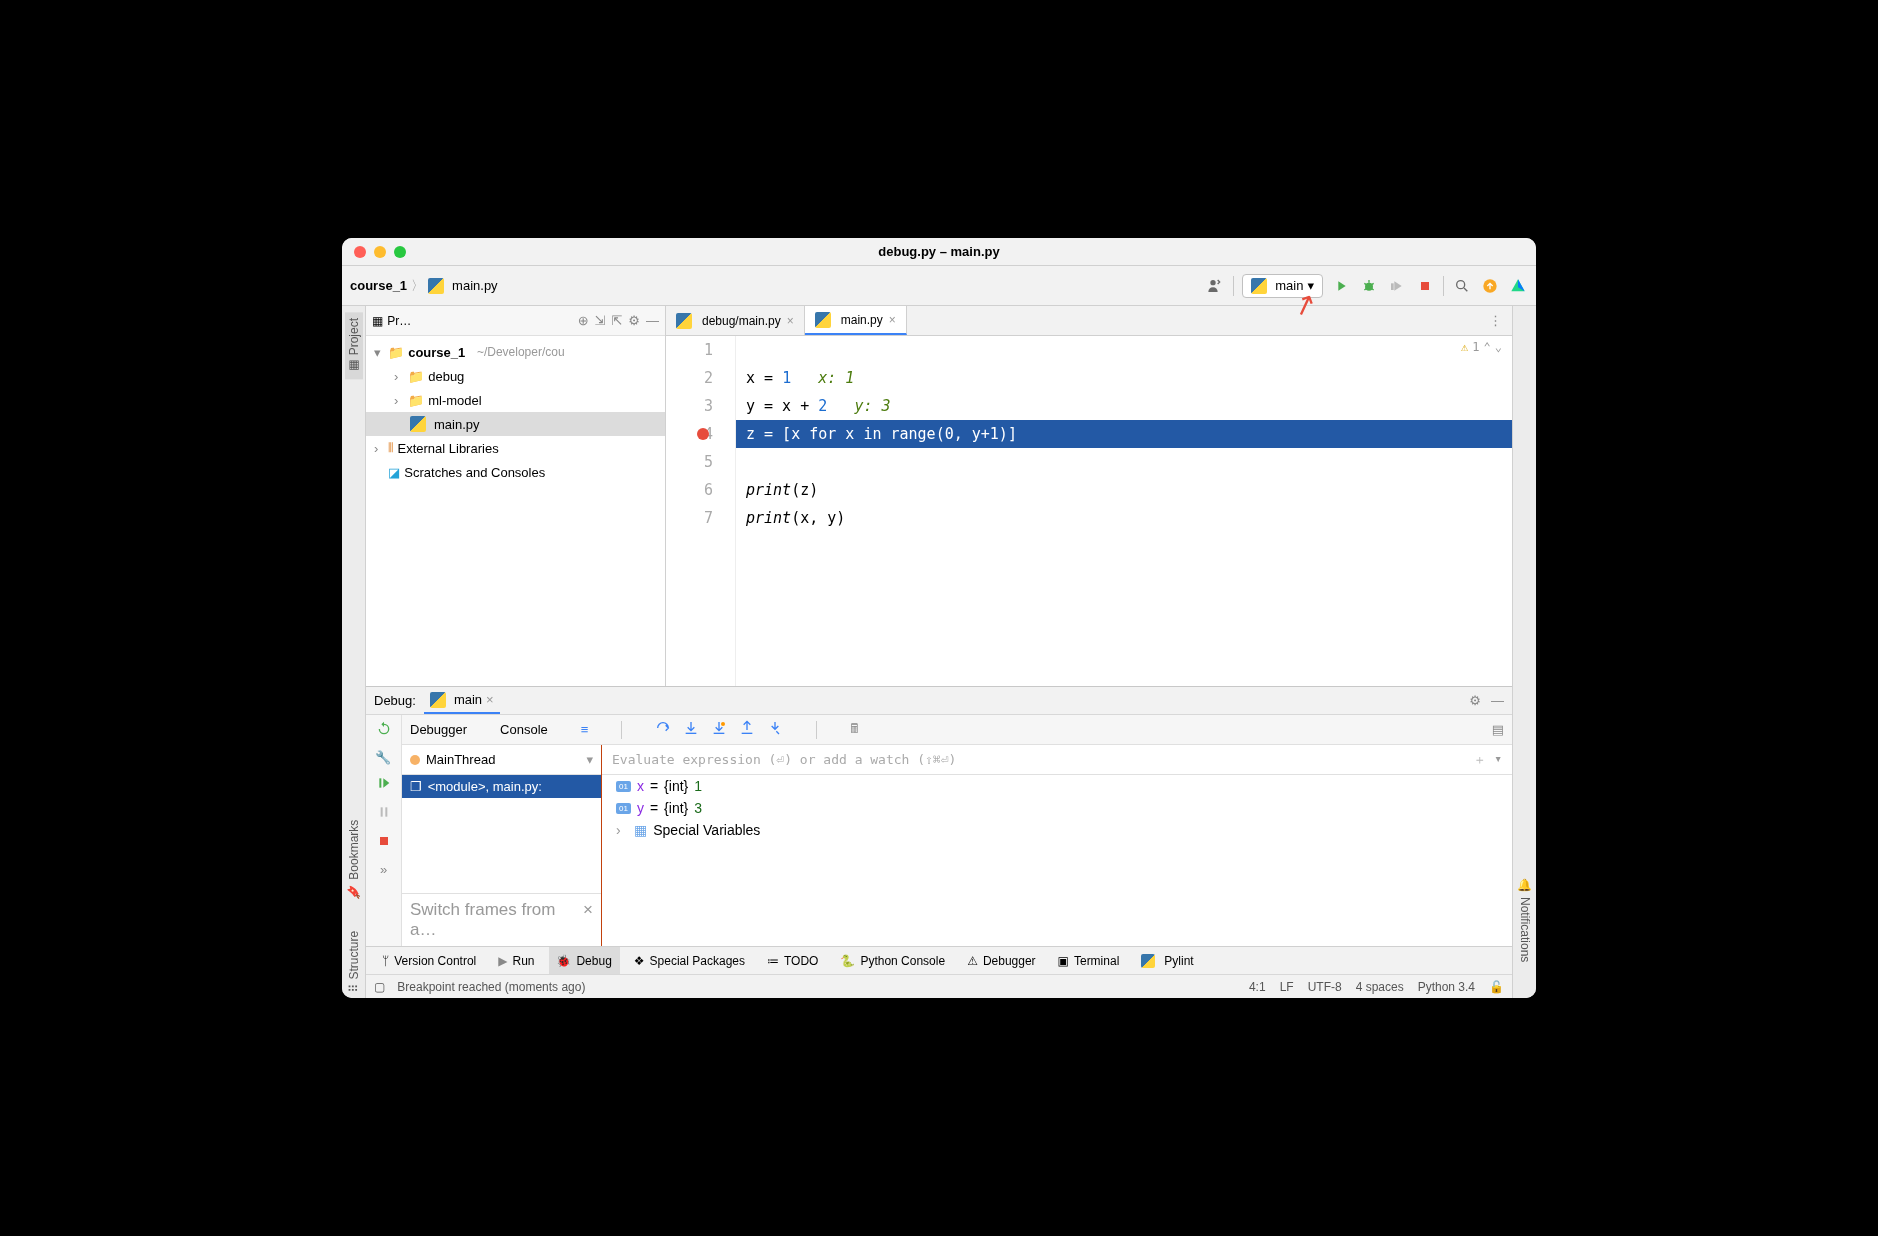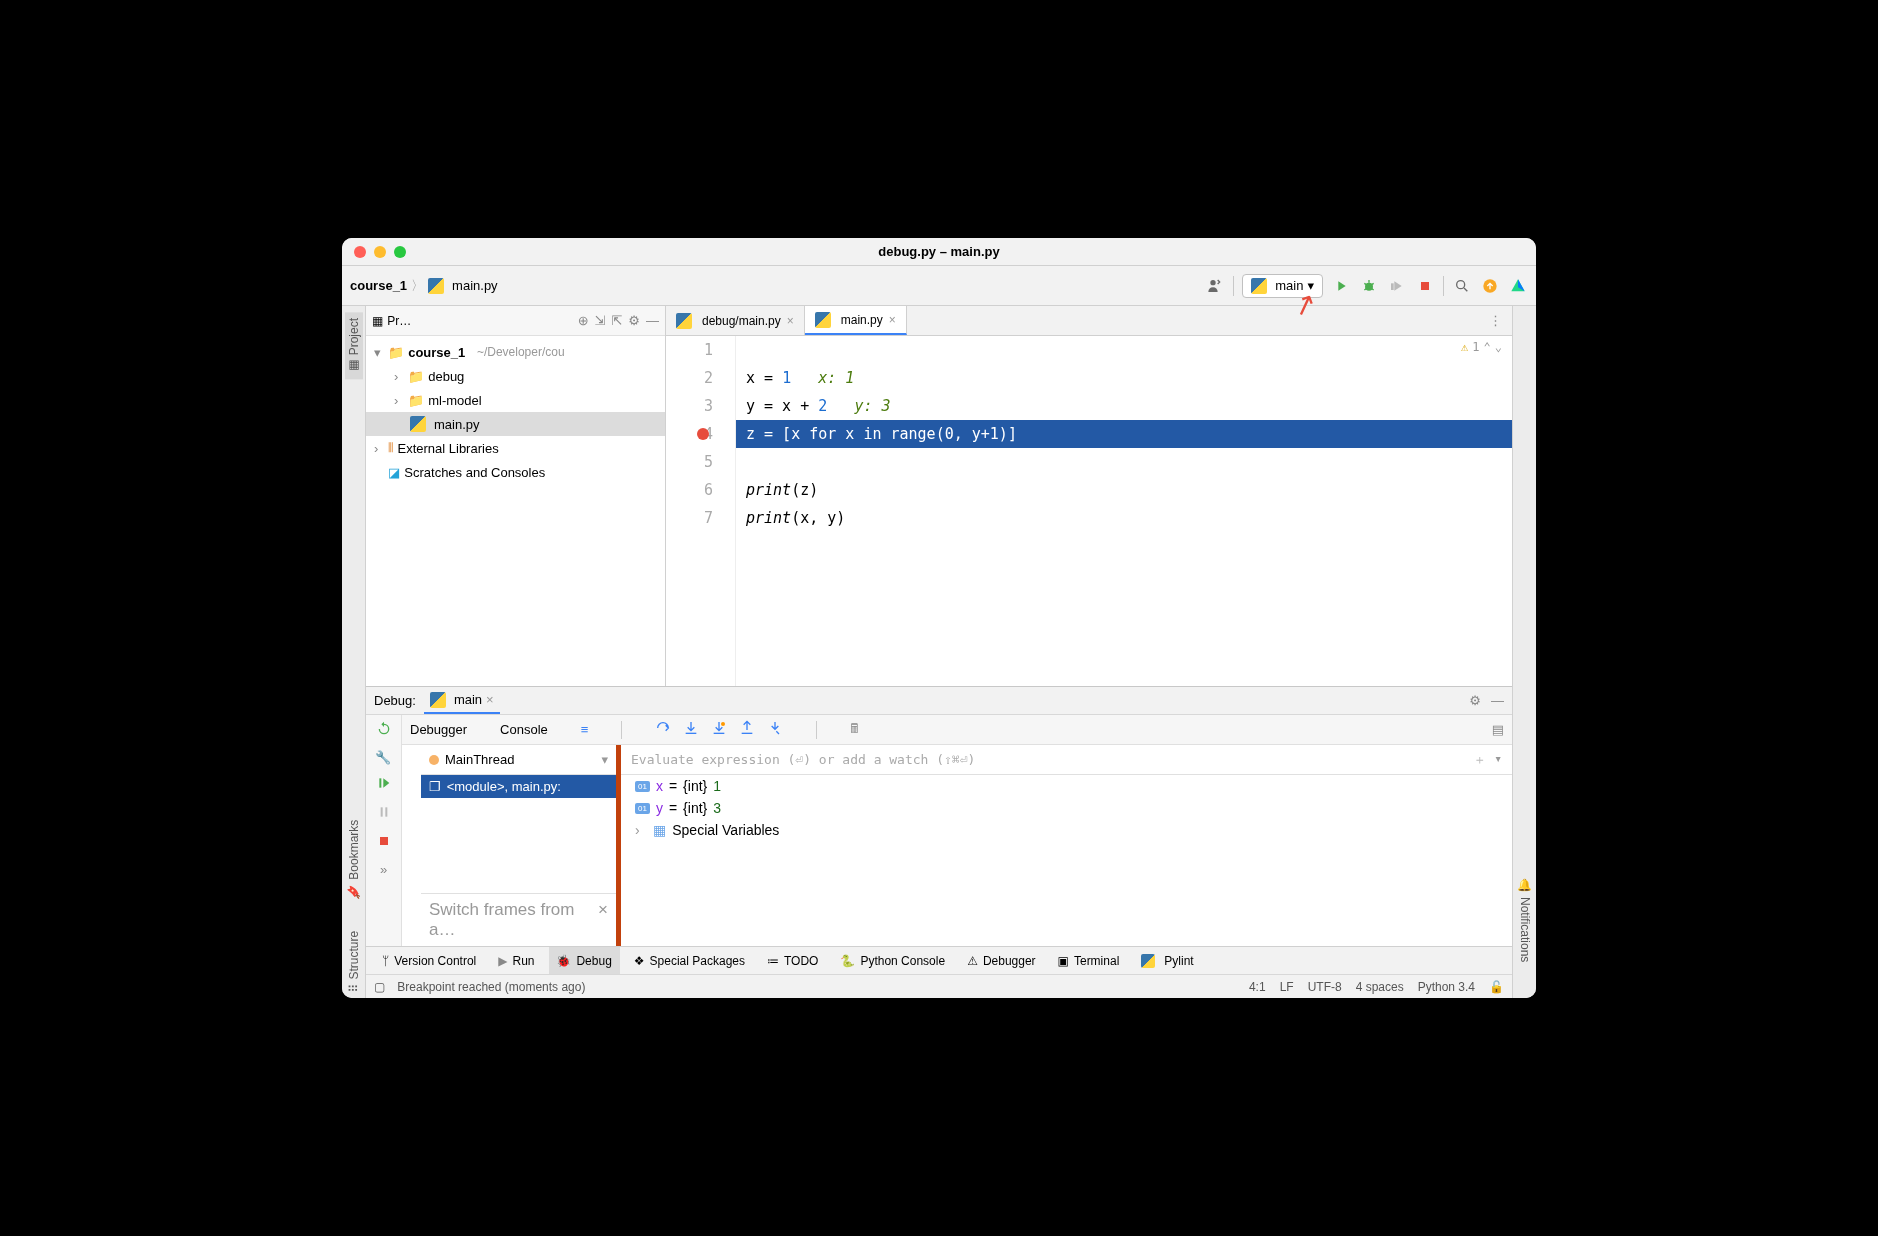--- a/index.html
+++ b/index.html
@@ -70,21 +70,21 @@
 .debug { height: 260px; border-top: 1px solid #c8c8c8; background: #fff; display: flex; flex-direction: column; }
 .debug-hdr { height: 28px; background: #f2f2f2; display: flex; align-items: center; padding: 0 8px; gap: 8px; border-bottom: 1px solid #d8d8d8; }
 .dbg-tab { display: flex; align-items: center; gap: 4px; padding: 0 6px; height: 100%; border-bottom: 2px solid #3b82f6; }
 .debug-hdr .right { margin-left: auto; display: flex; gap: 10px; color: #888; }
 .dbg-body { flex: 1; display: flex; }
 .dbg-ctrl { width: 36px; background: #f6f6f6; border-right: 1px solid #e0e0e0; display: flex; flex-direction: column; align-items: center; padding: 6px 0; gap: 10px; }
 .dbg-center { flex: 1; display: flex; flex-direction: column; }
 .dbg-toolbar { height: 30px; background: #f6f6f6; display: flex; align-items: center; padding: 0 8px; gap: 33px; border-bottom: 1px solid #e0e0e0; }
 .dbg-tool-group { display: flex; gap: 12px; color: #3b82f6; }
 .dbg-split { flex: 1; display: flex; }
-.frames { width: 200px; border-right: 5px solid #c2410c; display: flex; flex-direction: column; margin-left: 19px; }
+.frames { width: 200px; border-right: 1px solid #c2410c; display: flex; flex-direction: column; }
 .thread-sel { height: 30px; display: flex; align-items: center; padding: 0 8px; gap: 6px; border-bottom: 1px solid #e0e0e0; }
 .frame-row { background: #2359a5; color: #fff; padding: 4px 8px; display: flex; align-items: center; gap: 6px; font-size: 13px;}
 .frames-hint { margin-top: auto; padding: 6px 8px; color: #999; border-top: 1px solid #e0e0e0; font-size: 17px; display: flex; justify-content: space-between; }
 .vars { flex: 1; display: flex; flex-direction: column; }
 .watch { height: 30px; padding: 0 10px; color: #aaa; font-family: "SF Mono", Menlo, monospace; display: flex; align-items: center; border-bottom: 1px solid #e0e0e0; }
 .watch .r { margin-left: auto; display:flex; gap:8px;}
 .var-row { padding: 3px 14px; display: flex; align-items: center; gap: 6px; font-size: 14px;}
 .vbadge { background: #6aa5e8; color: #fff; font-size: 8px; padding: 1px 3px; border-radius: 2px; }
 .vname { color: #8a2be2; }
 .vval { color: #1b6b1b; }

